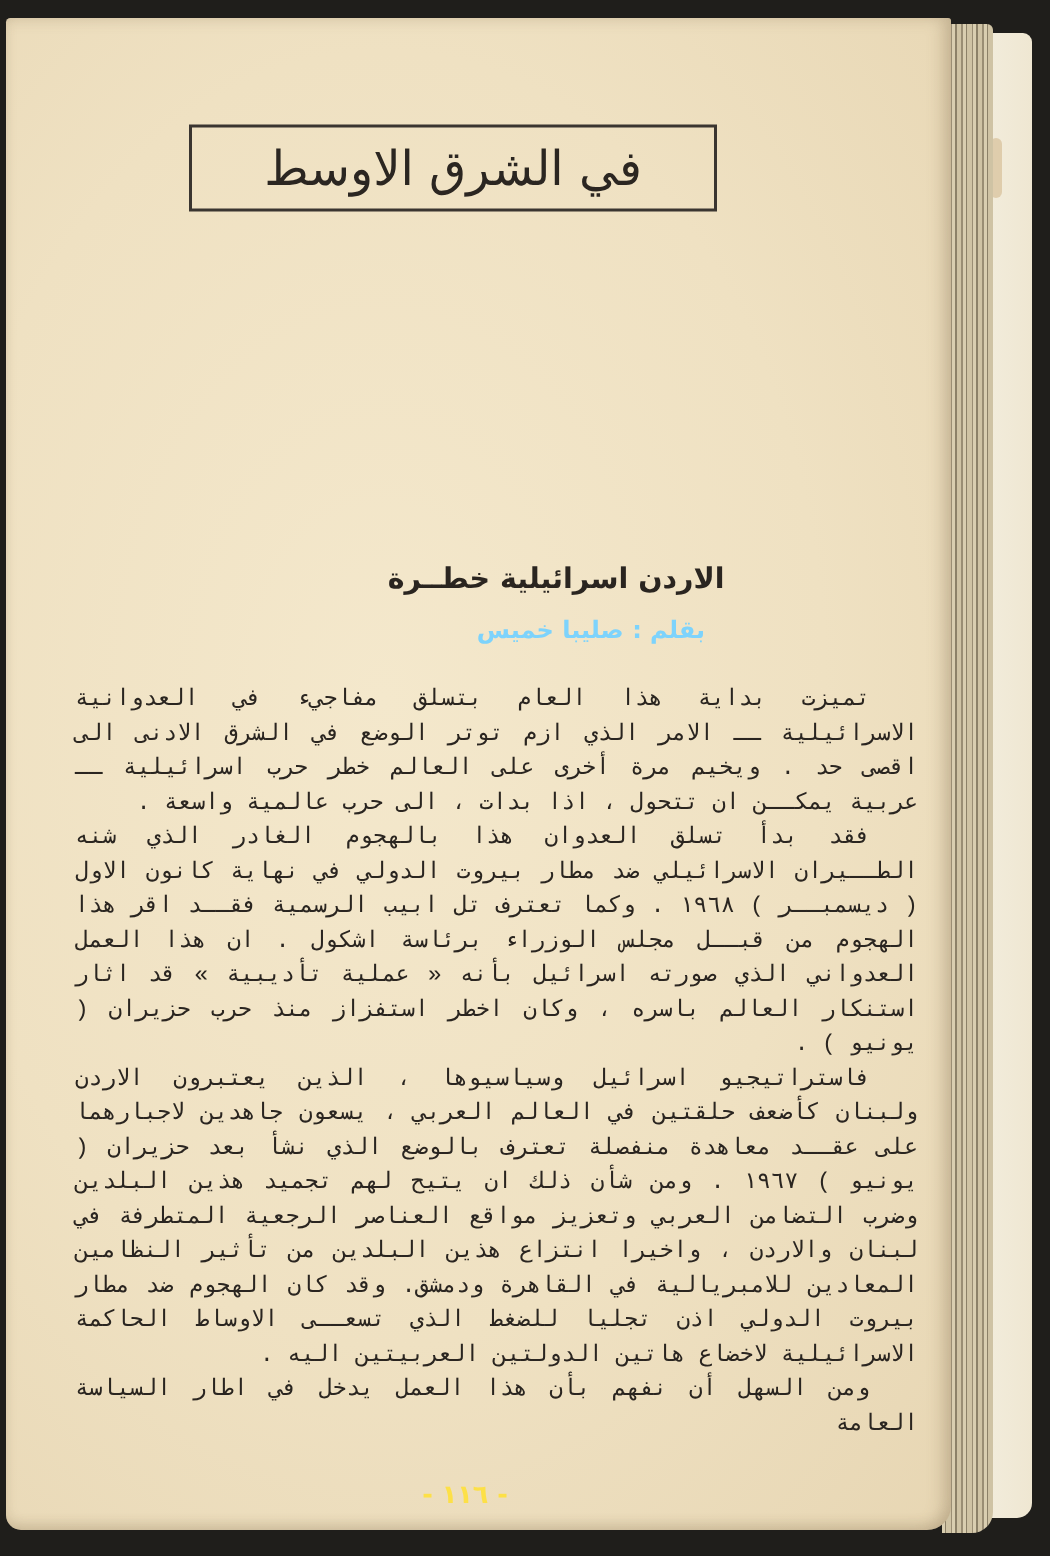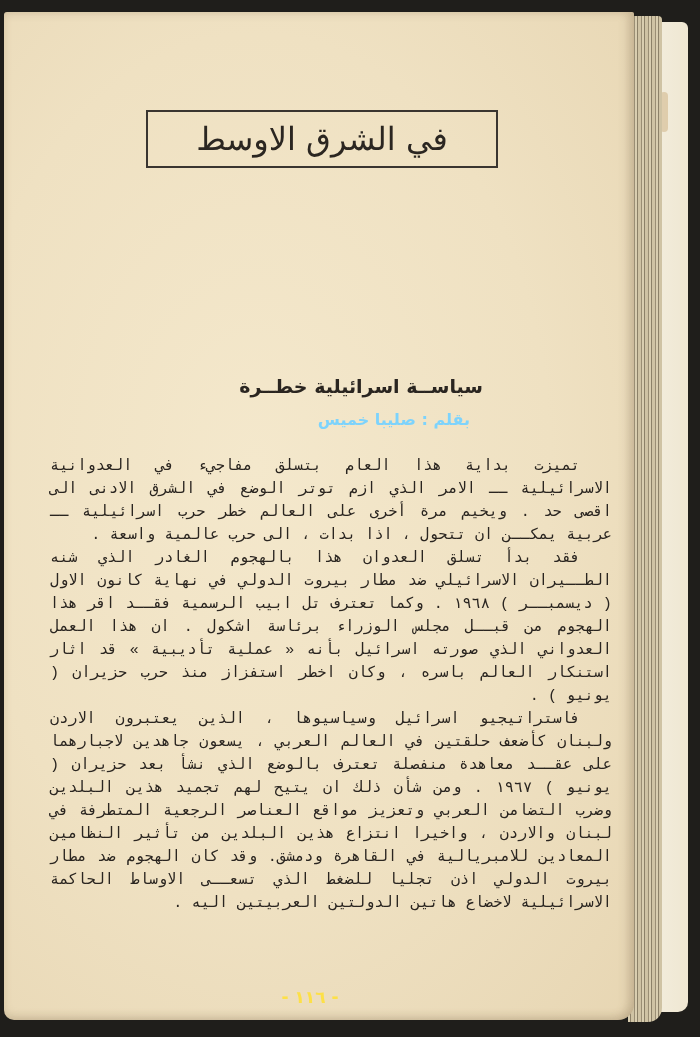--- a/index.html
+++ b/index.html
@@ -72,30 +72,29 @@
       text-align: justify;
     }
     .page-text p {
       margin: 0;
       text-indent: 32px;
       text-align-last: right;
     }
     .section-box {
       position: absolute;
       left: 126px;
-      top: 110px;
+      top: 83px;
       width: 352px;
       height: 58px;
       border: 2px solid #3a3530;
       box-sizing: border-box;
       display: flex;
       align-items: center;
       justify-content: center;
       direction: rtl;
-      margin-left: 20px;
     }
     .section-title {
       font-family: "DejaVu Serif", serif;
       font-size: 32px;
       color: #2b2621;
       letter-spacing: 2px;
     }
     .article-title {
       position: absolute;
       left: 230px;
@@ -140,23 +139,24 @@
 <div class="scene">
   <div class="edge-white"></div>
   <div class="edge-stack"></div>
 
   <div class="page"></div>
 
   <div class="section-box">
     <span class="section-title">في الشرق الاوسط</span>
   </div>
 
-  <div class="article-title">سياســة اسرائيلية خطــرة</div>
+  <div class="article-title">الاردن اسرائيلية خطــرة</div>
   <div class="byline">بقلم : صليبا خميس</div>
 
   <div class="page-text">
     <p>تميزت بداية هذا العام بتسلق مفاجيء في العدوانية الاسرائيلية ــ الامر الذي ازم توتر الوضع في الشرق الادنى الى اقصى حد . ويخيم مرة أخرى على العالم خطر حرب اسرائيلية ــ عربية يمكــن ان تتحول ، اذا بدات ، الى حرب عالمية واسعة .</p>
     <p>فقد بدأ تسلق العدوان هذا بالهجوم الغادر الذي شنه الطــيران الاسرائيلي ضد مطار بيروت الدولي في نهاية كانون الاول ( ديسمبــر ) ١٩٦٨ . وكما تعترف تل ابيب الرسمية فقــد اقر هذا الهجوم من قبــل مجلس الوزراء برئاسة اشكول . ان هذا العمل العدواني الذي صورته اسرائيل بأنه « عملية تأديبية » قد اثار استنكار العالم باسره ، وكان اخطر استفزاز منذ حرب حزيران ( يونيو ) .</p>
     <p>فاستراتيجيو اسرائيل وسياسيوها ، الذين يعتبرون الاردن ولبنان كأضعف حلقتين في العالم العربي ، يسعون جاهدين لاجبارهما على عقــد معاهدة منفصلة تعترف بالوضع الذي نشأ بعد حزيران ( يونيو ) ١٩٦٧ . ومن شأن ذلك ان يتيح لهم تجميد هذين البلدين وضرب التضامن العربي وتعزيز مواقع العناصر الرجعية المتطرفة في لبنان والاردن ، واخيرا انتزاع هذين البلدين من تأثير النظامين المعادين للامبريالية في القاهرة ودمشق. وقد كان الهجوم ضد مطار بيروت الدولي اذن تجليا للضغط الذي تسعــى الاوساط الحاكمة الاسرائيلية لاخضاع هاتين الدولتين العربيتين اليه .</p>
+    <p>ومن السهل أن نفهم بأن هذا العمل يدخل في اطار السياسة العامة</p>
   </div>
 
   <div class="page-number">- ١١٦ -</div>
 </div>
 
 </body></html>

